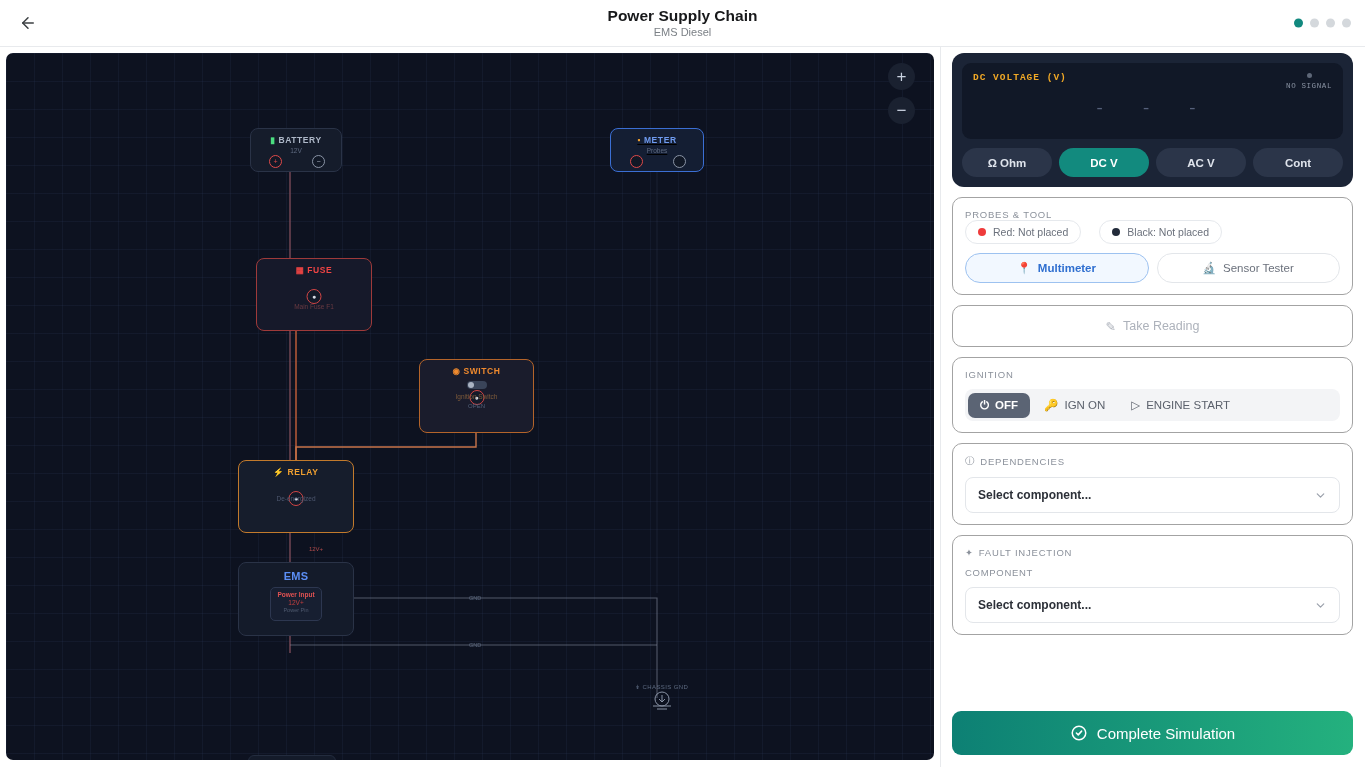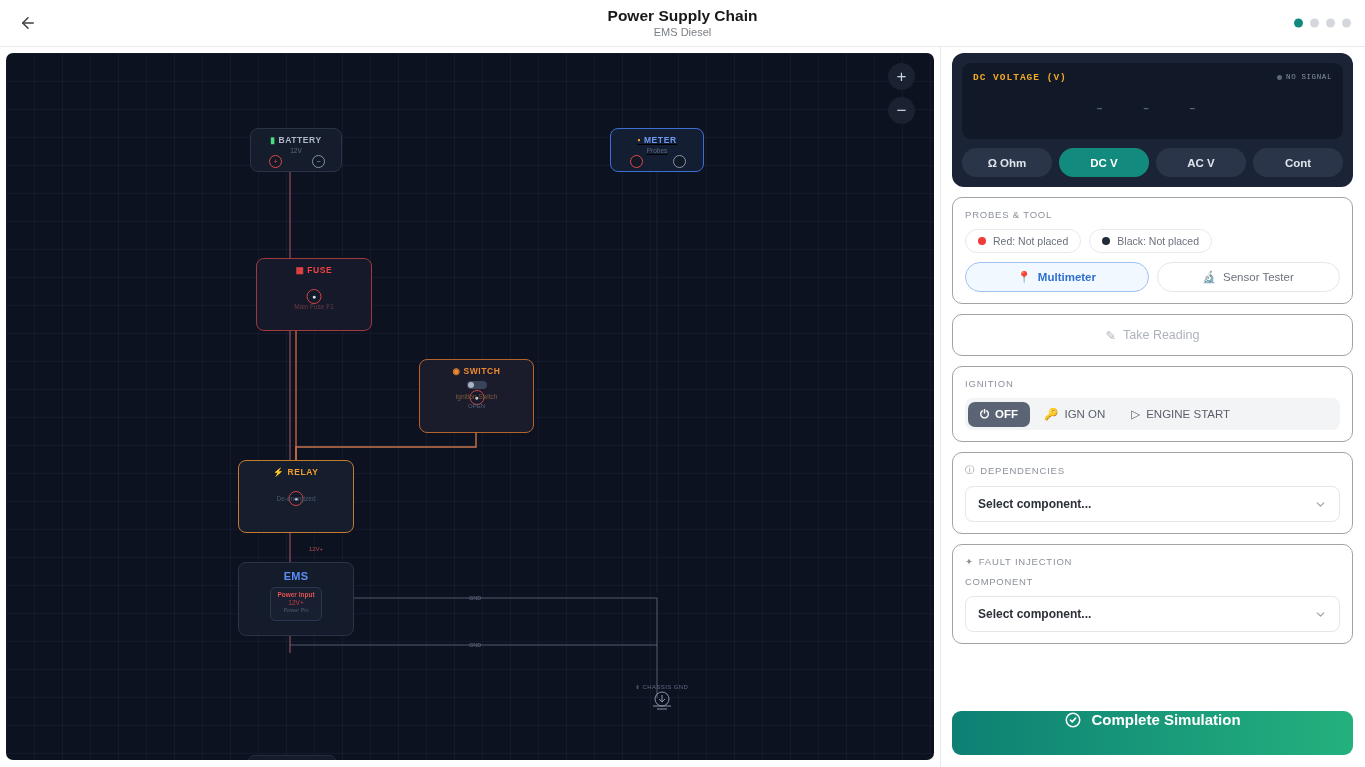--- a/index.html
+++ b/index.html
@@ -105,33 +105,33 @@
   .panel { width: 425px; background: #fff; position: relative; display: flex; flex-direction: column; }
   .panel-scroll { flex: 1; overflow: hidden; padding: 6px 12px 0 12px; }
   .card { border: 1px solid #a3a3a3; border-radius: 10px; background: #fff; margin-bottom: 10px; }
   .card-pad { padding: 11px 12px; }
 
   .meter-card { background: #1b2436; border-radius: 12px; padding: 10px; margin-bottom: 10px; }
   .meter-screen { background: #111827; border-radius: 9px; height: 76px; padding: 9px 11px; position: relative; }
   .meter-mode { font-family: "Liberation Mono", monospace; font-size: 9.5px; font-weight: bold;
                 color: #f0a826; letter-spacing: 1px; }
   .meter-signal { position: absolute; right: 11px; top: 10px; font-family: "Liberation Mono", monospace;
-                  font-size: 7.5px; color: #8a93a3; letter-spacing: .6px; display: flex; align-items: center; gap: 4px; }
+                  font-size: 7.5px; color: #8a93a3; letter-spacing: .6px; display: flex; align-items: center; gap: 4px; flex-direction: column; }
   .sig-dot { width: 5px; height: 5px; border-radius: 50%; background: #5e6778; display:inline-block; }
   .meter-value { text-align: center; margin-top: 16px; font-family: "Liberation Mono", monospace;
                  font-size: 17px; color: #56607a; letter-spacing: 13px; }
   .mode-row { display: flex; gap: 7px; margin-top: 9px; }
   .mode-btn { flex: 1; height: 29px; border-radius: 15px; border: none; cursor: pointer;
               background: #2b3549; color: #dfe4ec; font-size: 11.5px; font-weight: bold; }
   .mode-btn.active { background: #128a7e; color: #fff; }
 
   .sec-label { font-size: 9.5px; color: #8b919b; letter-spacing: .8px; font-weight: normal; }
   .sec-label.icon-row { display: flex; align-items: center; gap: 5px; }
 
-  .probe-row { display: flex; gap: 8px; margin-top: 9px; }
+  .probe-row { display: flex; gap: 18px; }
   .probe-chip { border: 1px solid #e6e9ed; border-radius: 15px; padding: 5px 12px; font-size: 10.5px;
                 color: #6b717c; display: flex; align-items: center; gap: 7px; background:#fff; cursor:pointer; }
   .probe-dot { width: 8px; height: 8px; border-radius: 50%; }
 
   .tool-row { display: flex; gap: 8px; margin-top: 9px; }
   .tool-btn { flex: 1; height: 30px; border-radius: 15px; font-size: 11.5px; cursor: pointer;
               display: flex; align-items: center; justify-content: center; gap: 6px;
               border: 1px solid #e3e6ea; background: #fff; color: #6b717c; }
   .tool-btn.active { border-color: #9dc2f0; background: #f2f8ff; color: #2f6fd0; font-weight: bold; }
 
@@ -147,21 +147,21 @@
 
   .select-box { height: 36px; border: 1px solid #e3e6ea; border-radius: 8px; margin-top: 9px;
                 display: flex; align-items: center; justify-content: space-between; padding: 16px 12px;
                 font-size: 12px; color: #2c3038; font-weight: bold; cursor: pointer; background:#fff; }
   .sub-label { font-size: 9.5px; color: #8b919b; letter-spacing: .7px; margin-top: 9px; }
 
   .panel-footer { padding: 8px 12px 12px 12px; background: #fff; }
   .complete-btn {
     width: 100%; height: 44px; border: none; border-radius: 9px; cursor: pointer;
     background: linear-gradient(90deg, #0d8074, #24b17e); color: #fff;
-    font-size: 15px; font-weight: bold; display: flex; align-items: flex-start; justify-content: center; gap: 9px;
+    font-size: 15px; font-weight: normal; display: flex; align-items: center; justify-content: center; gap: 9px;
   }
   .divider-v { position: absolute; left: 0; top: 0; bottom: 0; width: 1px; background: #e8eaed; }
 </style>
 </head>
 <body>
 
 <div class="app">
 
   <div class="header">
     <button class="back-btn">

